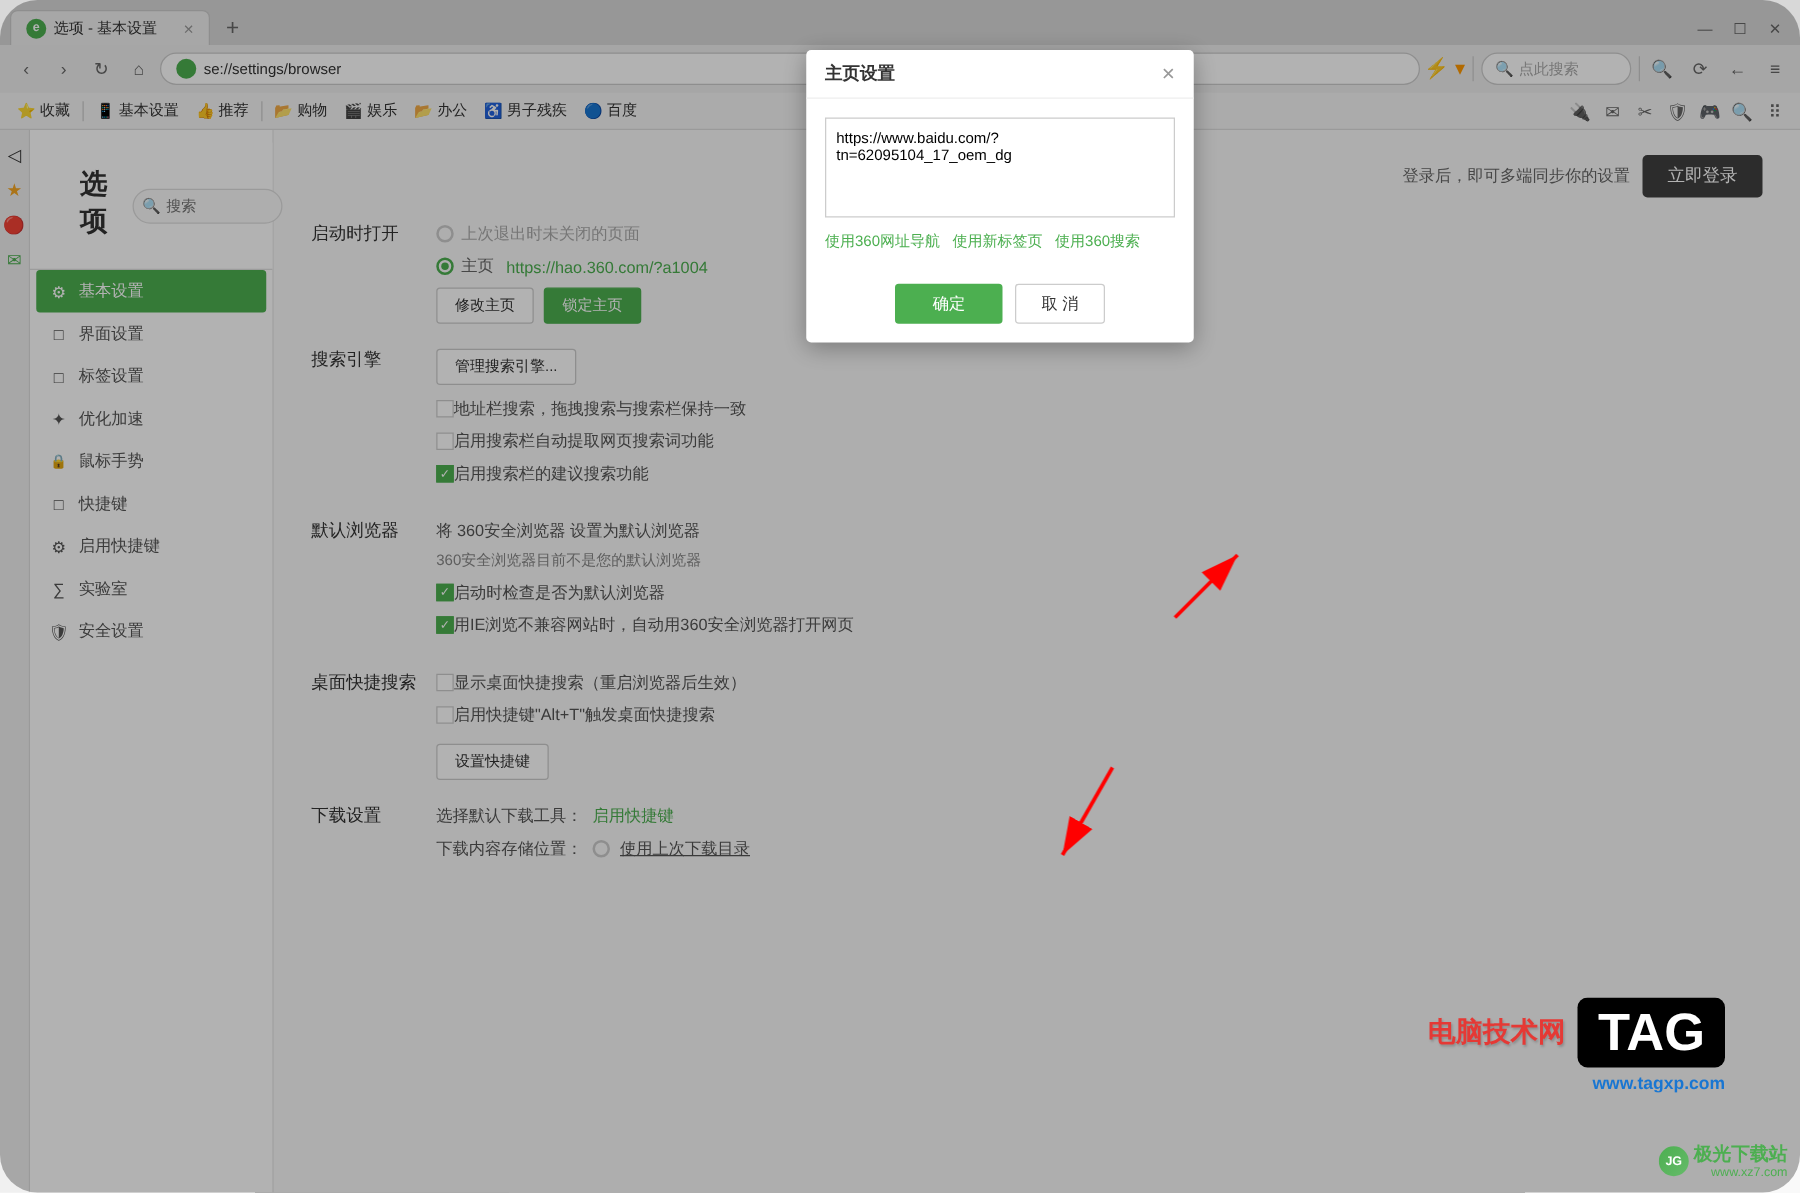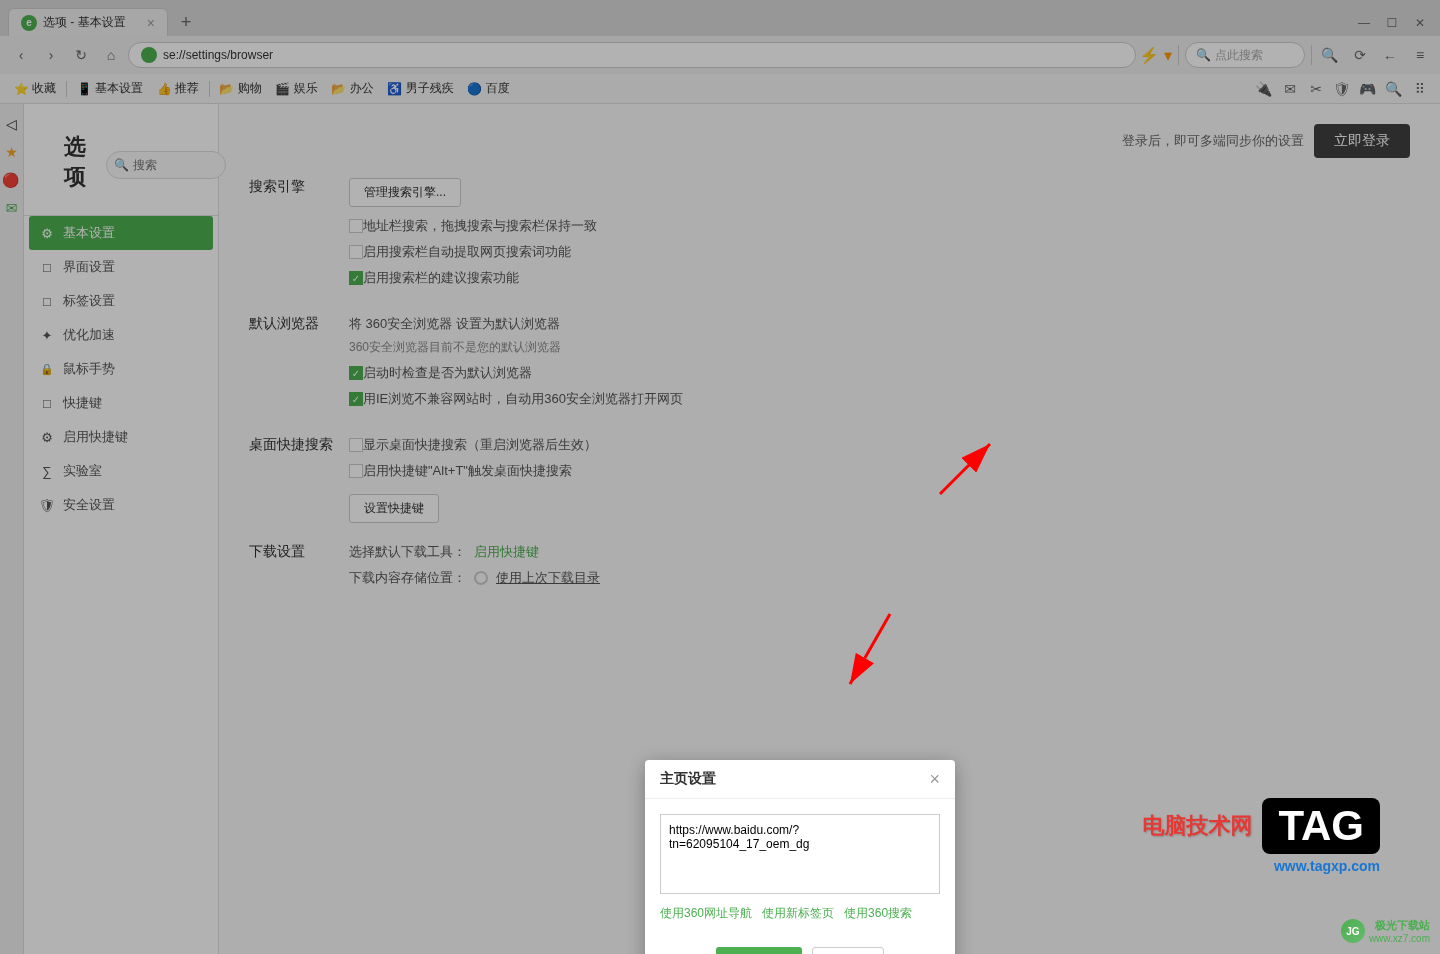--- a/index.html
+++ b/index.html
@@ -58,21 +58,21 @@
     
     .btn-group { display: flex; gap: 8px; margin-top: 8px; }
     .btn-default { padding: 5px 14px; border: 1px solid #ccc; border-radius: 3px; background: white; font-size: 12px; cursor: pointer; font-family: inherit; color: #333; }
     .btn-green { padding: 5px 14px; border: 1px solid #4caf50; border-radius: 3px; background: #4caf50; font-size: 12px; cursor: pointer; font-family: inherit; color: white; }
     
     .checkbox-option { display: flex; align-items: center; gap: 0; margin-bottom: 8px; color: #555; font-size: 13px; }
     .checkbox { width: 14px; height: 14px; border: 1px solid #ccc; background: white; display: flex; align-items: center; justify-content: center; }
     .checkbox.checked { background: #4caf50; border-color: #4caf50; color: white; font-size: 10px; }
 
     
-    .modal-overlay { position: fixed; top: 0; left: 0; right: 0; bottom: 0; background: rgba(0,0,0,0.3); z-index: 100; display: flex; align-items: flex-end; justify-content: center; }
+    .modal-overlay { position: fixed; top: 0; left: 0; right: 0; bottom: 0; background: rgba(0,0,0,0.3); z-index: 100; display: flex; align-items: flex-start; justify-content: center; border-radius: 30px; }
     .modal { background: white; border-radius: 4px; box-shadow: 0 4px 20px rgba(0,0,0,0.3); width: 310px; }
     .modal-header { display: flex; align-items: center; justify-content: space-between; padding: 10px 15px; border-bottom: 1px solid #eee; }
     .modal-title { font-size: 14px; font-weight: bold; color: #333; }
     .modal-close { cursor: pointer; color: #999; font-size: 18px; line-height: 1; }
     .modal-body { padding: 15px; }
     .modal-textarea { width: 100%; height: 80px; border: 1px solid #ccc; padding: 8px; font-size: 12px; font-family: inherit; resize: none; }
     .modal-links { display: flex; gap: 10px; margin-top: 8px; }
     .modal-link { color: #4caf50; font-size: 12px; cursor: pointer; text-decoration: none; }
     .modal-footer { display: flex; justify-content: center; gap: 10px; padding: 10px 15px 15px; }
     .modal-btn-confirm { padding: 6px 30px; background: #4caf50; color: white; border: none; border-radius: 3px; font-size: 13px; cursor: pointer; font-family: inherit; }
@@ -233,20 +233,38 @@
       </ul>
     </div>
 
     <div class="settings-content">
 
       <div style="display:flex;justify-content:flex-end;align-items:center;margin-bottom:20px;gap:10px;">
         <span style="color:#666;font-size:13px;">登录后，即可多端同步你的设置</span>
         <button class="login-btn">立即登录</button>
       </div>
 
+      <div class="section-row">
+        <span class="section-title">启动时打开</span>
+        <div class="section-content">
+          <div class="radio-option">
+            <div class="radio-dot"></div>
+            <span style="color:#aaa;">上次退出时未关闭的页面</span>
+          </div>
+          <div class="radio-option">
+            <div class="radio-dot active"></div>
+            <span>主页</span>
+            <span style="color:#4caf50;margin-left:4px;">https://hao.360.com/?a1004</span>
+          </div>
+          <div class="btn-group">
+            <button class="btn-default">修改主页</button>
+            <button class="btn-green">锁定主页</button>
+          </div>
+        </div>
+      </div>
 
       <div class="section-row">
         <span class="section-title">搜索引擎</span>
         <div class="section-content">
           <button class="btn-default" style="margin-bottom:10px;">管理搜索引擎...</button>
           <div class="checkbox-option">
             <div class="checkbox"></div>
             <span>地址栏搜索，拖拽搜索与搜索栏保持一致</span>
           </div>
           <div class="checkbox-option">
@@ -358,18 +376,18 @@
       <span style="color:#e53935;font-size:22px;font-weight:bold;text-shadow:1px 1px 2px rgba(0,0,0,0.2);">电脑技术网</span>
       <div style="background:#000000;color:white;font-size:42px;font-weight:bold;padding:4px 16px;border-radius:8px;">TAG</div>
     </div>
     <span style="color:#1976d2;font-size:14px;font-weight:bold;">www.tagxp.com</span>
   </div>
 
   <div style="position:absolute;bottom:10px;right:10px;z-index:150;text-align:right;">
     <div style="display:flex;align-items:center;gap:4px;justify-content:flex-end;">
       <div style="width:24px;height:24px;background:linear-gradient(135deg,#4caf50,#66bb6a);border-radius:50%;display:flex;align-items:center;justify-content:center;color:white;font-size:10px;font-weight:bold;">JG</div>
       <div>
-        <div style="color:#4caf50;font-size:11px;font-weight:bold;">极光下载站</div>
+        <div style="color:#4caf50;font-size:15px;font-weight:bold;">极光下载站</div>
         <div style="color:#4caf50;font-size:10px;">www.xz7.com</div>
       </div>
     </div>
   </div>
 </div>
 
 </body></html>

